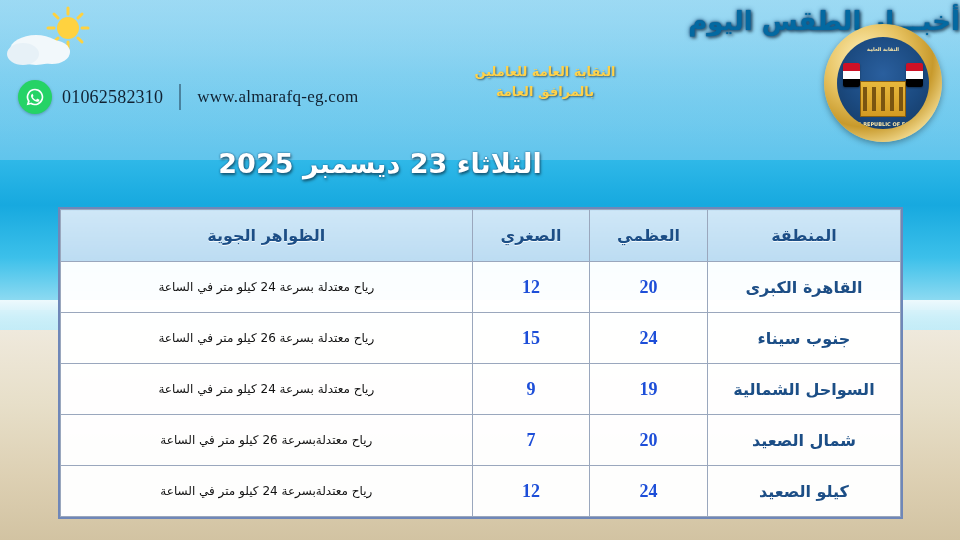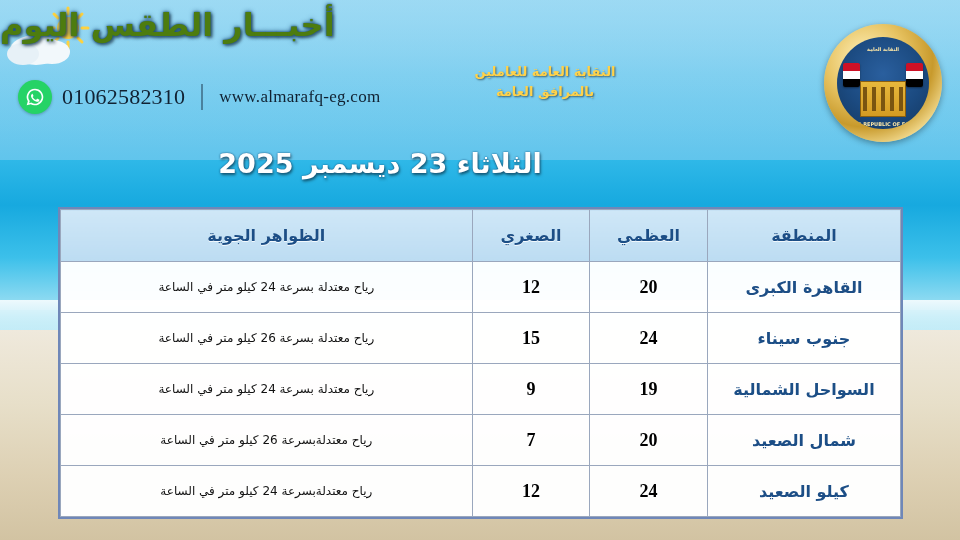--- a/index.html
+++ b/index.html
@@ -58,35 +58,35 @@
     display: flex; align-items: center; gap: 10px;
     direction: ltr;
   }
   .wa-badge {
     width: 34px; height: 34px; border-radius: 50%;
     background: #25d366; display: flex; align-items: center; justify-content: center;
     box-shadow: 0 1px 3px rgba(0,0,0,.25);
   }
   .phone-num {
     font-family: "Liberation Serif", serif;
-    font-size: 22px; color: #123; font-weight: 400; letter-spacing: .2px;
+    font-size: 18px; color: #123; font-weight: 400; letter-spacing: .2px;
   }
   .divider-v {
     width: 2px; height: 26px; background: rgba(20,40,60,.45);
     margin: 0 6px;
   }
   .site-url {
     font-family: "Liberation Serif", serif;
     font-size: 17px; color: #102030; letter-spacing: .3px;
   }
 
   
   .main-title {
-    position: absolute; top: 6px; left: 0; width: 960px; text-align: left;
-    font-size: 32px; font-weight: bold; color: #4d7c0f;
+    position: absolute; top: 6px; left: 0; width: 960px; text-align: right;
+    font-size: 26px; font-weight: bold; color: #0369a1;
     letter-spacing: 1px;
     text-shadow: 0 0 2px #1d4f7a, 0 0 5px #1d4f7a, 2px 2px 3px rgba(0,0,0,.45);
     font-family: "DejaVu Sans", sans-serif;
   }
   .org-name {
     position: absolute; top: 62px; left: 330px; width: 430px; text-align: center;
     font-size: 13px; font-weight: bold; color: #ffd24a; line-height: 1.55;
     text-shadow: 1px 1px 2px rgba(0,0,0,.55);
     font-family: "DejaVu Sans", sans-serif;
   }
@@ -159,21 +159,21 @@
   .col-region { width: 23%; }
   .col-max { width: 14%; text-align: center; }
   .col-min { width: 14%; }
   .col-cond { width: 49%; }
 
   td.region {
     font-size: 16px; font-weight: bold; color: #1c4e86;
     text-shadow: 0 1px 0 rgba(255,255,255,.9);
   }
   td.temp {
-    font-size: 18px; font-weight: bold; color: #000000;
+    font-size: 18px; font-weight: bold; color: #1d4ed8;
     font-family: "Liberation Serif", serif;
   }
   td.cond {
     font-size: 12px; color: #111; font-weight: normal;
     font-family: "DejaVu Sans", sans-serif;
     padding: 0 8px;
   }
 </style>
 </head>
 <body>

